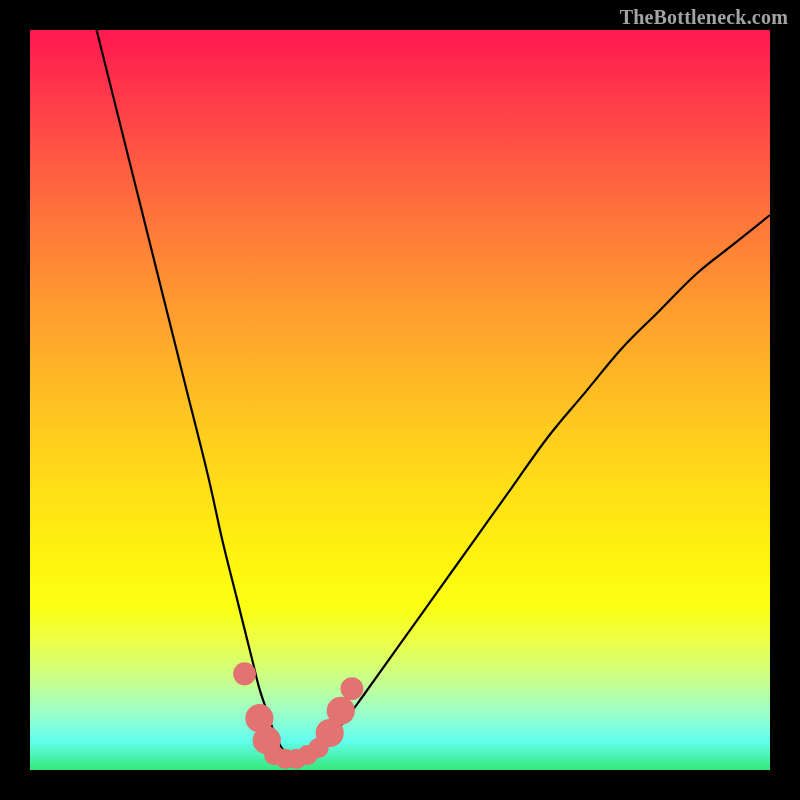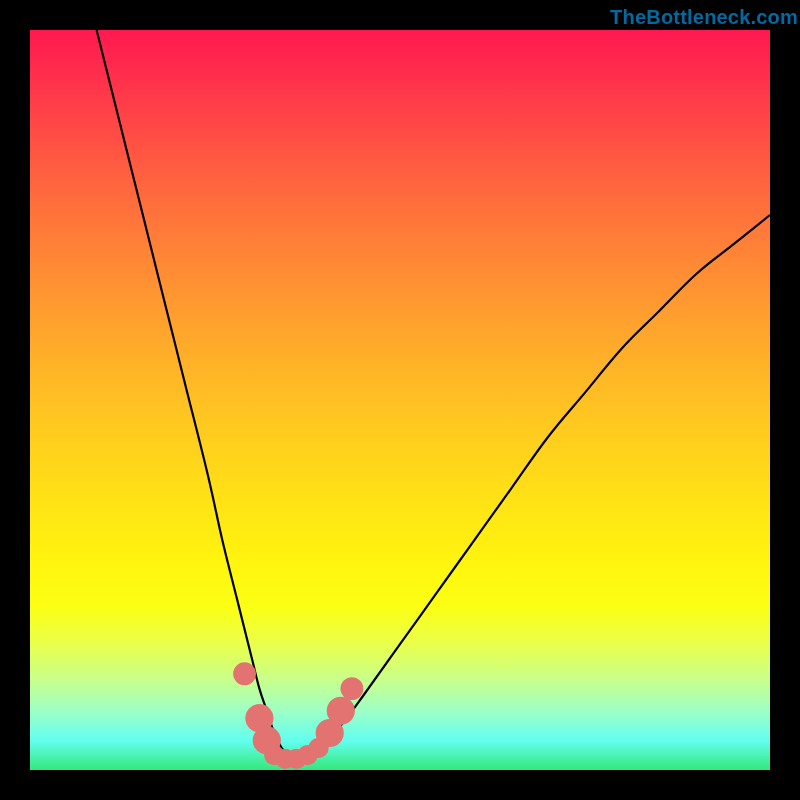--- a/index.html
+++ b/index.html
@@ -38,27 +38,28 @@
       #eaff4c 83%,
       #c7ff8e 88%,
       #9effc6 92%,
       #63feef 96%,
       #35e87a 100%
     );
   }
   .watermark {
     position: absolute;
     top: 6px;
-    right: 2px;
-    color: #0369a1;
+    right: 12px;
+    color: #a3a3a3;
     font-size: 20px;
     font-weight: 600;
     letter-spacing: 0.2px;
     pointer-events: none;
     user-select: none;
+    font-family: Liberation Serif, serif;
   }
   svg.curve-layer {
     position: absolute;
     left: 0;
     top: 0;
     width: 740px;
     height: 740px;
     overflow: visible;
   }
 </style>

